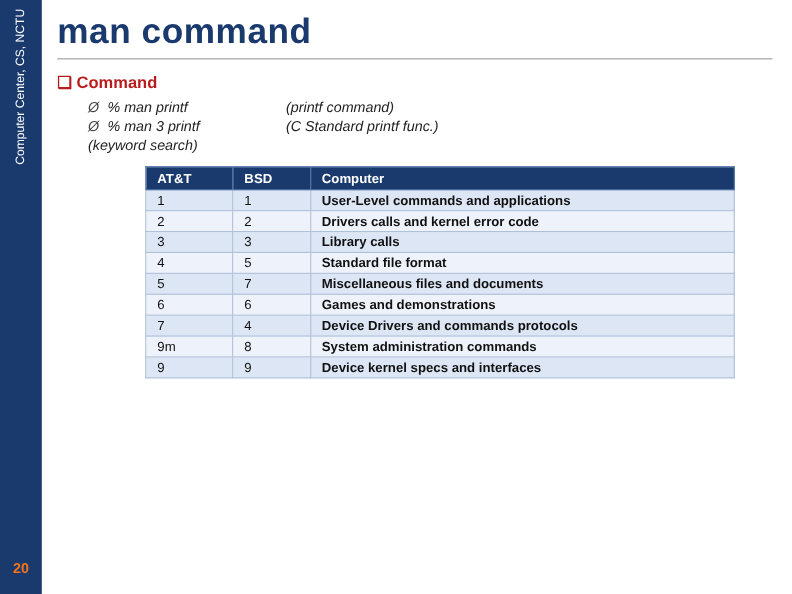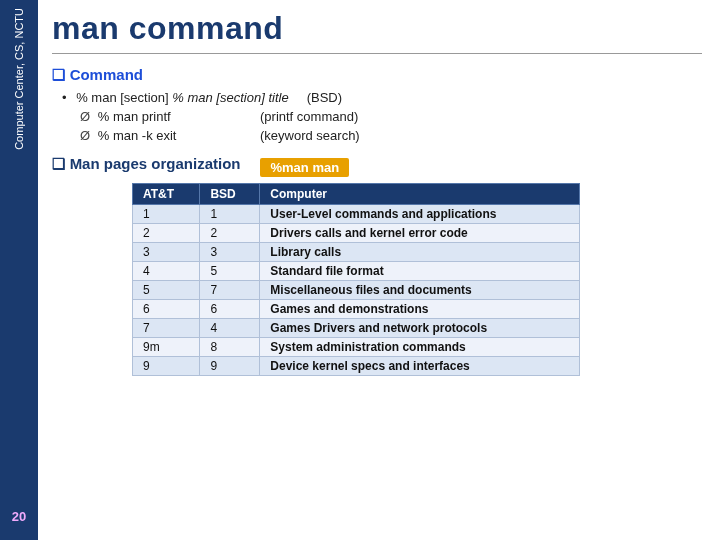--- a/index.html
+++ b/index.html
@@ -26,21 +26,21 @@
     .sidebar-text {
       color: white;
       font-size: 11px;
       writing-mode: vertical-rl;
       transform: rotate(180deg);
       text-align: center;
       line-height: 1.3;
     }
 
     .sidebar-bottom {
-      color: #f0abfc;
+      color: #f97316;
       font-size: 13px;
       font-weight: bold;
       margin-bottom: 8px;
     }
 
     .main-content {
       flex: 1;
       padding: 10px 18px 10px 14px;
       display: flex;
       flex-direction: column;
@@ -60,21 +60,21 @@
       margin-bottom: 12px;
     }
 
     .section {
       margin-bottom: 10px;
     }
 
     .section-heading {
       font-size: 15px;
       font-weight: bold;
-      color: #1d4ed8;
+      color: #b91c1c;
       margin-bottom: 6px;
     }
 
     .bullet-item {
       display: flex;
       gap: 18px;
       align-items: flex-start;
       margin-bottom: 4px;
       margin-left: 10px;
     }
@@ -98,20 +98,21 @@
       margin-left: 28px;
       margin-top: 2px;
     }
 
     .sub-bullet {
       display: flex;
       gap: 18px;
       font-size: 13px;
       color: #222;
       margin-bottom: 2px;
+      font-style: italic;
     }
 
     .sub-bullet-left {
       min-width: 162px;
     }
 
     .sub-bullet-right {
       color: #222;
     }
 
@@ -138,21 +139,21 @@
       margin-left: 10px;
     }
 
     .table-container {
       margin-left: 80px;
     }
 
     table {
       border-collapse: collapse;
       font-size: 12px;
-      width: 448px;
+      width: 536px;
     }
 
     table thead tr {
       background: #1a3a6e;
       color: white;
     }
 
     table thead th {
       padding: 3px 10px;
       text-align: left;
@@ -193,49 +194,37 @@
   <div class="sidebar-bottom">20</div>
 </div>
 
 <div class="main-content">
   <div class="page-title">man command</div>
   <hr class="divider">
 
   <div class="section">
     <div class="section-heading">
       <span>❑ </span><span>Command</span>
-    </div>
-    <div class="bullet-item">
-      <div class="bullet-left">
-        <span class="bullet-dot">•</span>
-        <span>% man [section] <em style="font-style:italic;">% man [section] title</em></span>
-      </div>
-      <div class="bullet-right">(BSD)</div>
     </div>
     <div class="sub-bullets">
       <div class="sub-bullet">
         <div class="sub-bullet-left"><span class="arrow">Ø</span> % man printf</div>
         <div class="sub-bullet-right">(printf command)</div>
       </div>
       <div class="sub-bullet">
+        <div class="sub-bullet-left"><span class="arrow">Ø</span> % man 3 printf</div>
+        <div class="sub-bullet-right">(C Standard printf func.)</div>
       </div>
       <div class="sub-bullet">
-        <div class="sub-bullet-left"><span class="arrow">Ø</span> % man -k exit</div>
         <div class="sub-bullet-right">(keyword search)</div>
       </div>
     </div>
   </div>
 
   <div class="section">
-    <div class="row-heading">
-      <div class="section2-heading">
-        <span>❑ </span><span>Man pages organization</span>
-      </div>
-      <div class="highlight-badge">%man man</div>
-    </div>
 
     <div class="table-container">
       <table>
         <thead>
           <tr>
             <th>AT&amp;T</th>
             <th>BSD</th>
             <th>Computer</th>
           </tr>
         </thead>
@@ -266,21 +255,21 @@
               <td>Miscellaneous files and documents</td>
             </tr>
             <tr>
               <td>6</td>
               <td>6</td>
               <td>Games and demonstrations</td>
             </tr>
             <tr>
               <td>7</td>
               <td>4</td>
-              <td>Games Drivers and network protocols</td>
+              <td>Device Drivers and commands protocols</td>
             </tr>
             <tr>
               <td>9m</td>
               <td>8</td>
               <td>System administration commands</td>
             </tr>
             <tr>
               <td>9</td>
               <td>9</td>
               <td>Device kernel specs and interfaces</td>

